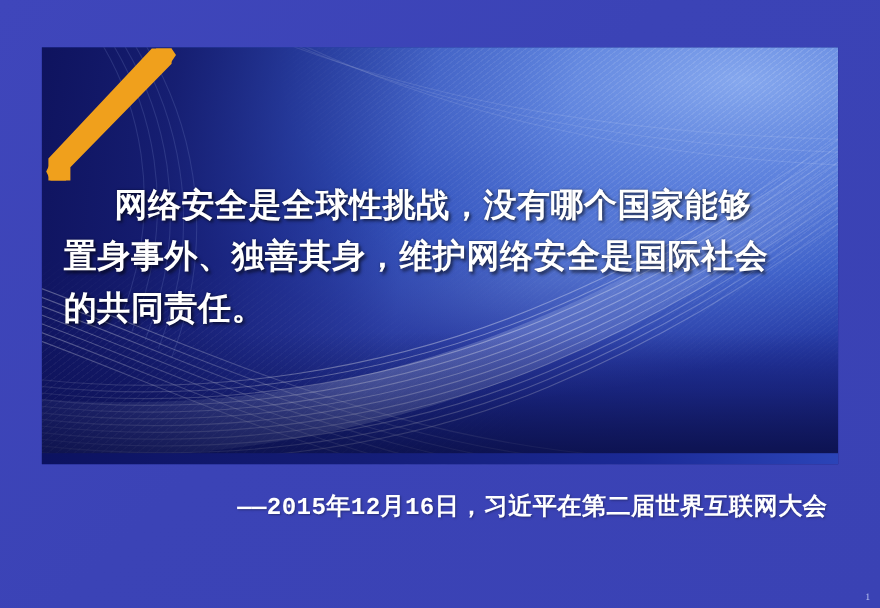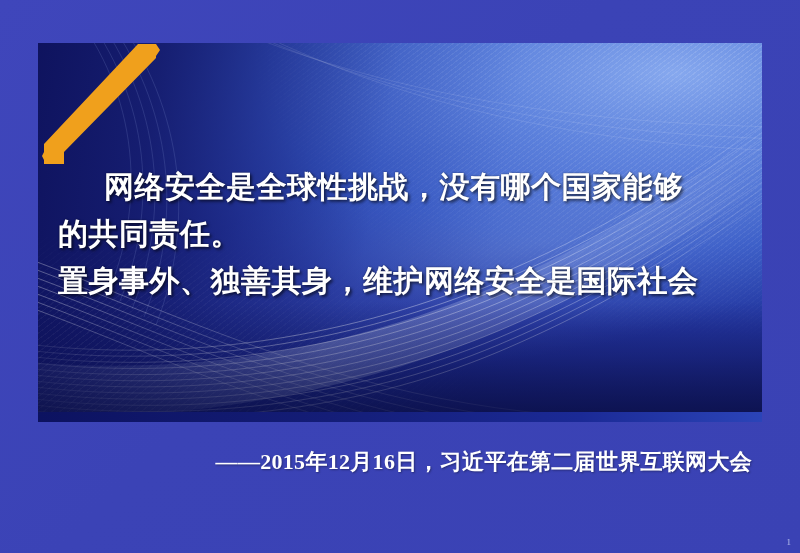--- a/index.html
+++ b/index.html
@@ -128,21 +128,21 @@
   .quote .ln { display: block; }
   .quote .ln.indent { text-indent: 46px; }
 
   
   .attrib {
     position: absolute;
     right: 48px;
     top: 443px;
     text-align: right;
     color: #ffffff;
-    font-family: Liberation Serif, serif;
+    font-family: Liberation Mono, monospace;
     font-size: 22px;
     line-height: 37px;
     font-weight: 700;
     letter-spacing: 0.3px;
     text-shadow: 1px 1px 2px rgba(0,0,0,0.35);
   }
   .attrib .ln { display: block; white-space: nowrap; }
 
   
   .page-num {
@@ -241,22 +241,22 @@
 
   <div class="orange-mark">
     <svg viewBox="0 0 150 130" aria-hidden="true">
       <path d="M 104 6 L 118 6 L 122 12 L 118 18 L 22 112 L 22 126 L 8 126 L 4 118 L 8 110 L 100 14 Z" fill="#f0a01c"></path>
       <path d="M 100 6 L 118 6 L 118 20 L 26 114 L 26 126 L 6 126 L 6 106 Z" fill="#f0a01c"></path>
     </svg>
   </div>
 
   <div class="quote">
     <span class="ln indent">网络安全是全球性挑战，没有哪个国家能够</span>
+    <span class="ln">置身事外、独善其身，维护网络安全是国际社会</span>
     <span class="ln">的共同责任。</span>
-    <span class="ln">置身事外、独善其身，维护网络安全是国际社会</span>
   </div>
 
   <div class="attrib">
     <span class="ln">——2015年12月16日，习近平在第二届世界互联网大会</span>
   </div>
 
   <div class="page-num">1</div>
 
 </div>
 

